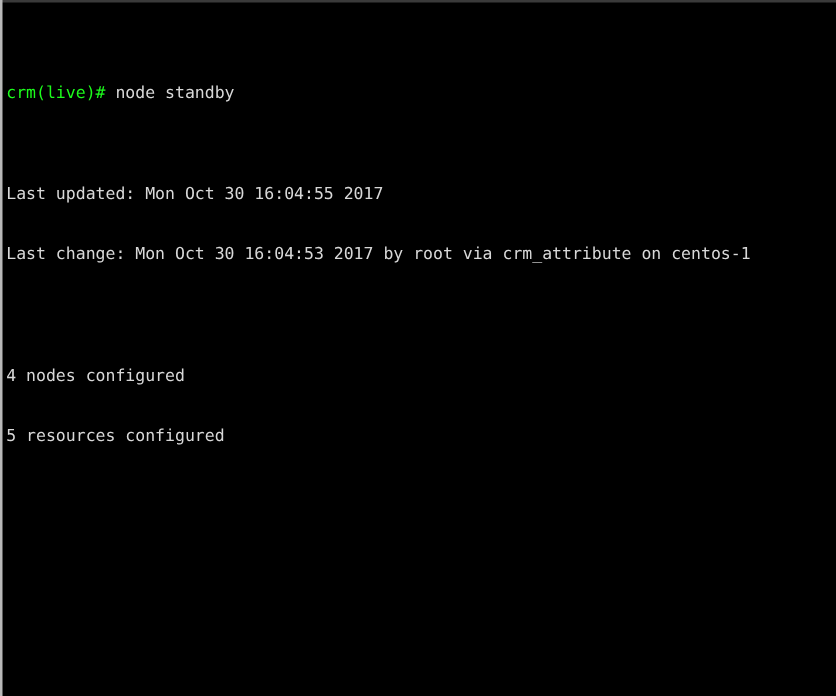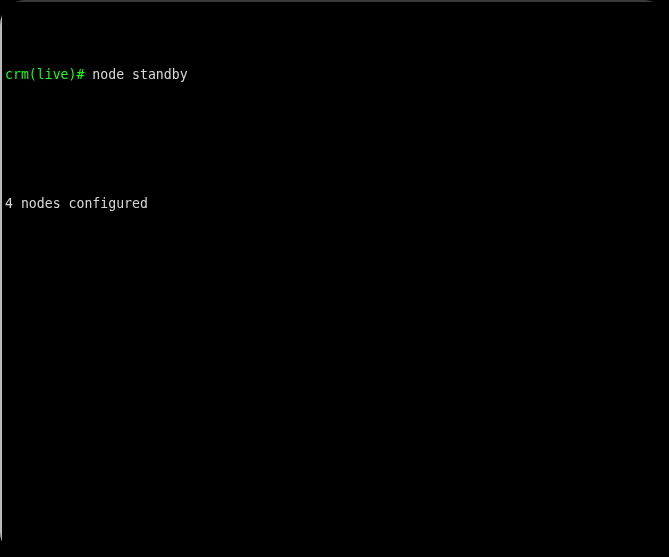--- a/index.html
+++ b/index.html
@@ -12,21 +12,20 @@
     position: relative;
     width: 669px;
     height: 557px;
     background: #000000;
     overflow: hidden;
     font-family: "DejaVu Sans Mono", "Liberation Mono", monospace;
     font-size: 13.2px;
     line-height: 16.2px;
     letter-spacing: 0px;
     color: #d8d8d8;
-    border-radius: 25px;
   }
   
   #edge-left {
     position: absolute;
     left: 0; top: 0;
     width: 2px; height: 557px;
     background: #b9b9b9;
     z-index: 5;
   }
   #edge-top {
@@ -58,22 +57,25 @@
 <div id="terminal">
   <div id="edge-top"></div>
   <div id="edge-left"></div>
 
   <div id="screen">
 
     
     <div class="line"><span class="fg-green">crm(live)# </span><span class="fg-default">node standby</span></div>
 
 
+    <div class="line">Last updated: Mon Oct 30 16:04:55 2017</div>
+    <div class="line">Last change: Mon Oct 30 16:04:53 2017 by root via crm_attribute on centos-1</div>
     <div class="line"></div>
     <div class="line">4 nodes configured</div>
+    <div class="line">5 resources configured</div>
     <div class="line"></div>
 
     
 
     
 
     
     
     
 

